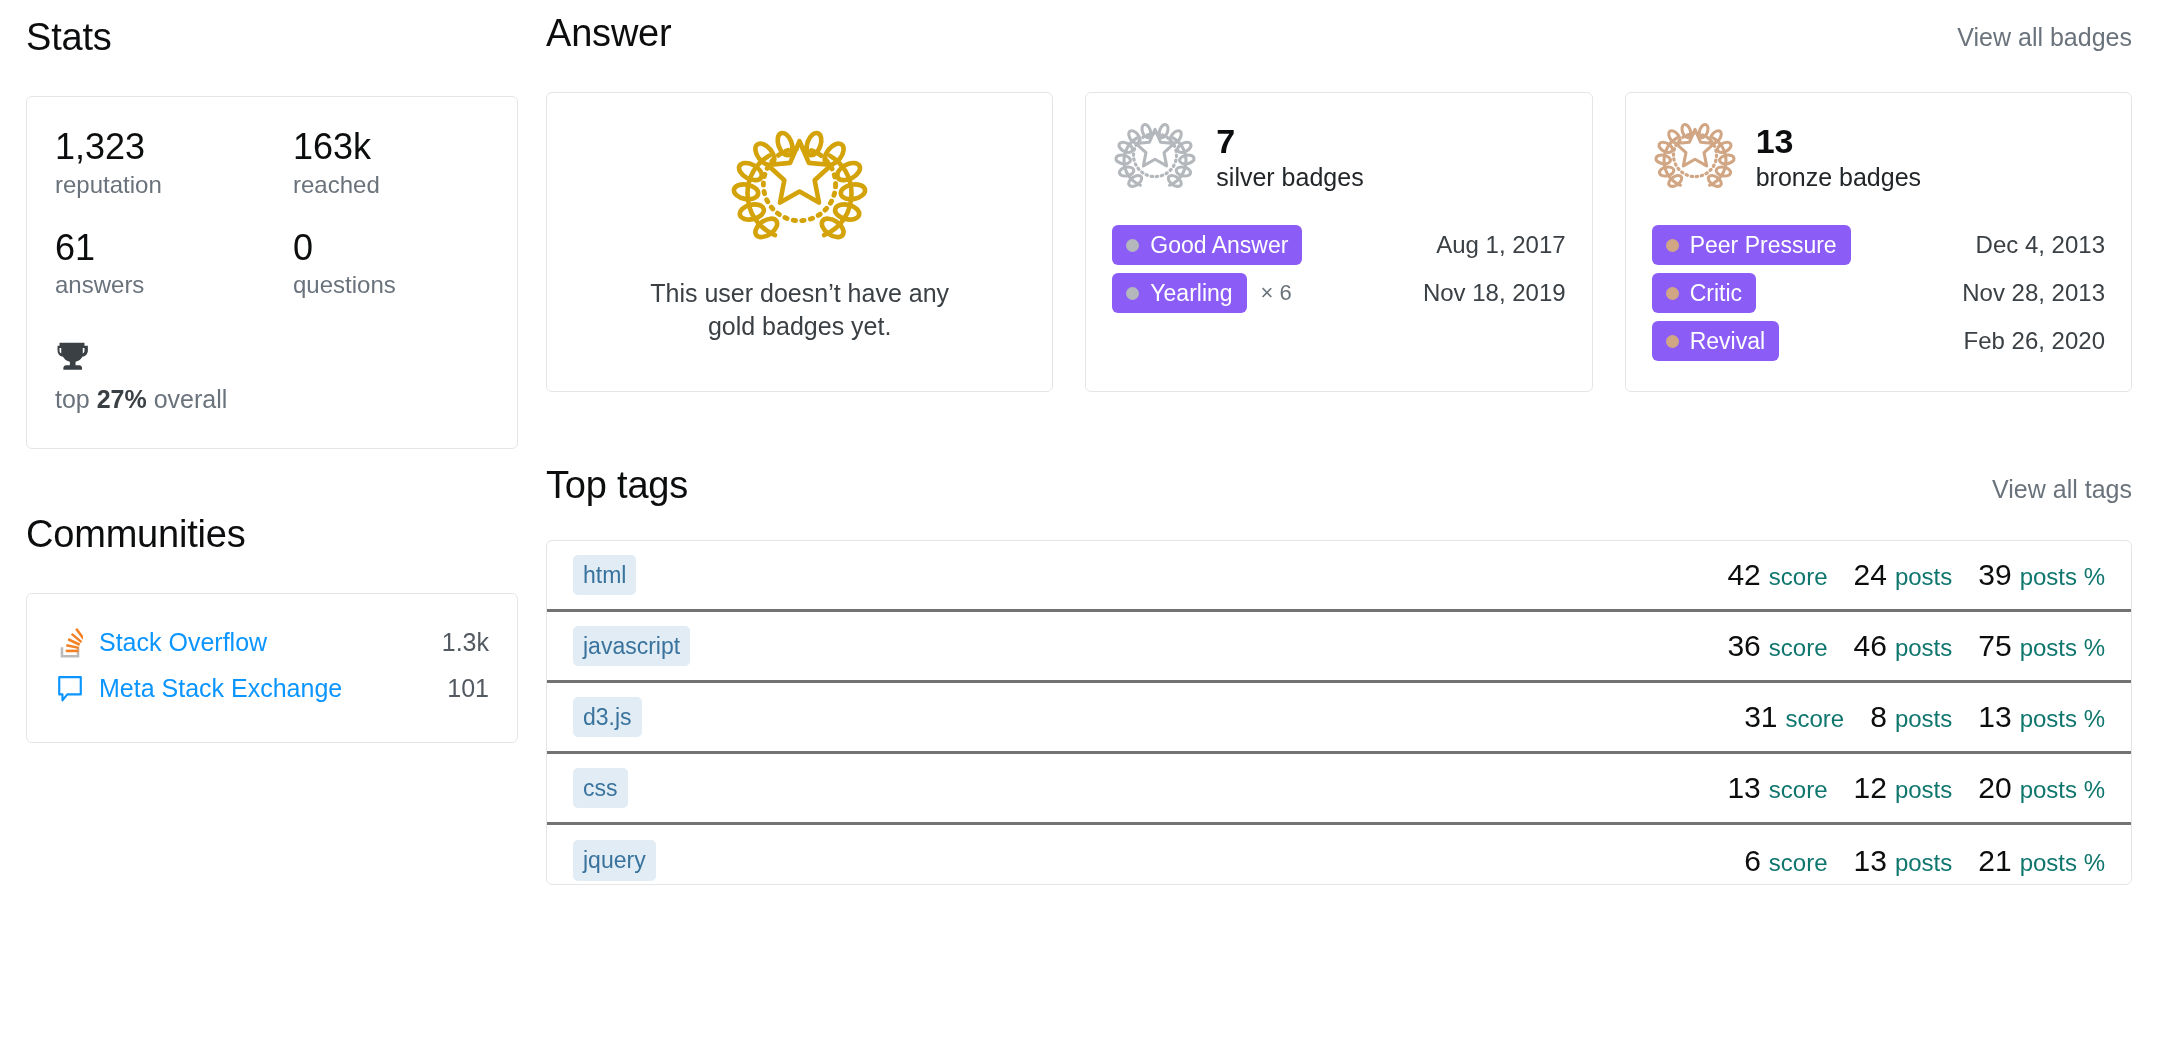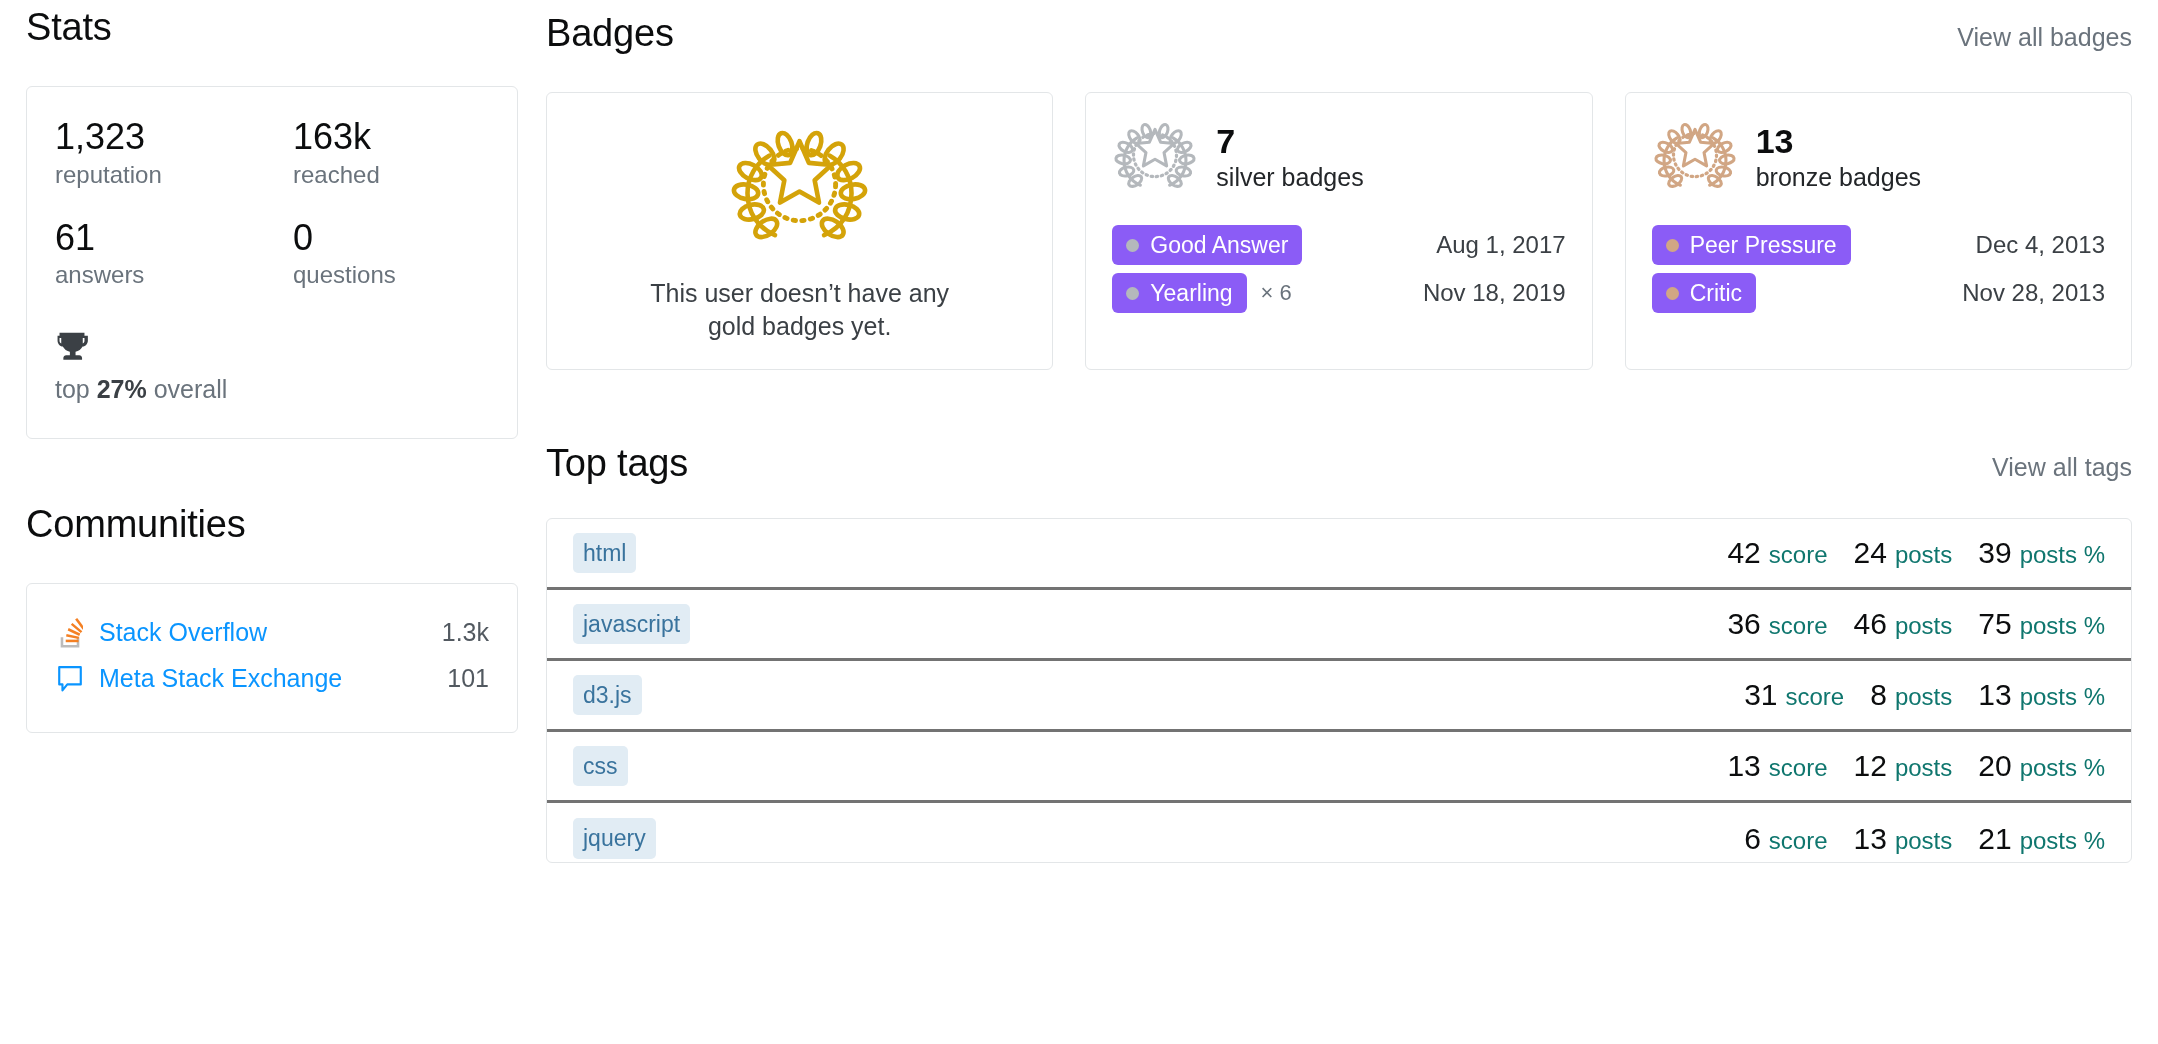--- a/index.html
+++ b/index.html
@@ -29,21 +29,21 @@
   }
 
   .view-all {
     font-size: 25px;
     color: #6a737c;
     text-decoration: none;
     white-space: nowrap;
   }
 
   
-  .left-col { position: absolute; left: 26px; top: 8px; width: 492px; }
+  .left-col { position: absolute; left: 26px; top: 18px; width: 492px; }
 
   #stats-card { margin-top: 40px; padding: 30px 28px 34px 28px; }
 
   .stat-grid {
     display: grid;
     grid-template-columns: 238px 1fr;
     row-gap: 28px;
   }
   .stat-num {
     font-size: 36px;
@@ -289,21 +289,21 @@
         <a class="comm-name" href="#">Meta Stack Exchange</a>
         <span class="comm-rep">101</span>
       </div>
 
     </div>
   </div>
 
   <div class="right-col">
 
     <div class="hdr-row">
-      <h2 class="section-title">Badges</h2>
+      <h2 class="section-title">Answer</h2>
       <a class="view-all" href="#">View all badges</a>
     </div>
 
     <div class="badges-row">
 
       <div class="card badge-card" id="gold-card">
         <span>
           <svg width="145" height="130" viewBox="0 0 100 90" xmlns="http://www.w3.org/2000/svg">
             <g fill="none" stroke="#d4a309" stroke-width="3.2" stroke-linecap="round" stroke-linejoin="round">
               <path d="M50 14 L56.5 29 L72 30.5 L60.5 41 L63.5 56.5 L50 48.8 L36.5 56.5 L39.5 41 L28 30.5 L43.5 29 Z"></path>
@@ -418,20 +418,28 @@
             <span class="badge-date">Dec 4, 2013</span>
           </div>
           <div class="badge-line">
             <span class="badge-pill">
               <span class="pill-dot" style="background:#d1a684"></span>
               <span>Critic</span>
             </span>
             <span class="badge-mult"></span>
             <span class="badge-date">Nov 28, 2013</span>
           </div>
+          <div class="badge-line">
+            <span class="badge-pill">
+              <span class="pill-dot" style="background:#d1a684"></span>
+              <span>Revival</span>
+            </span>
+            <span class="badge-mult"></span>
+            <span class="badge-date">Feb 26, 2020</span>
+          </div>
         </div>
       </div>
 
     </div>
 
     <div class="hdr-row" id="tags-title-row">
       <h2 class="section-title">Top tags</h2>
       <a class="view-all" href="#">View all tags</a>
     </div>
 

